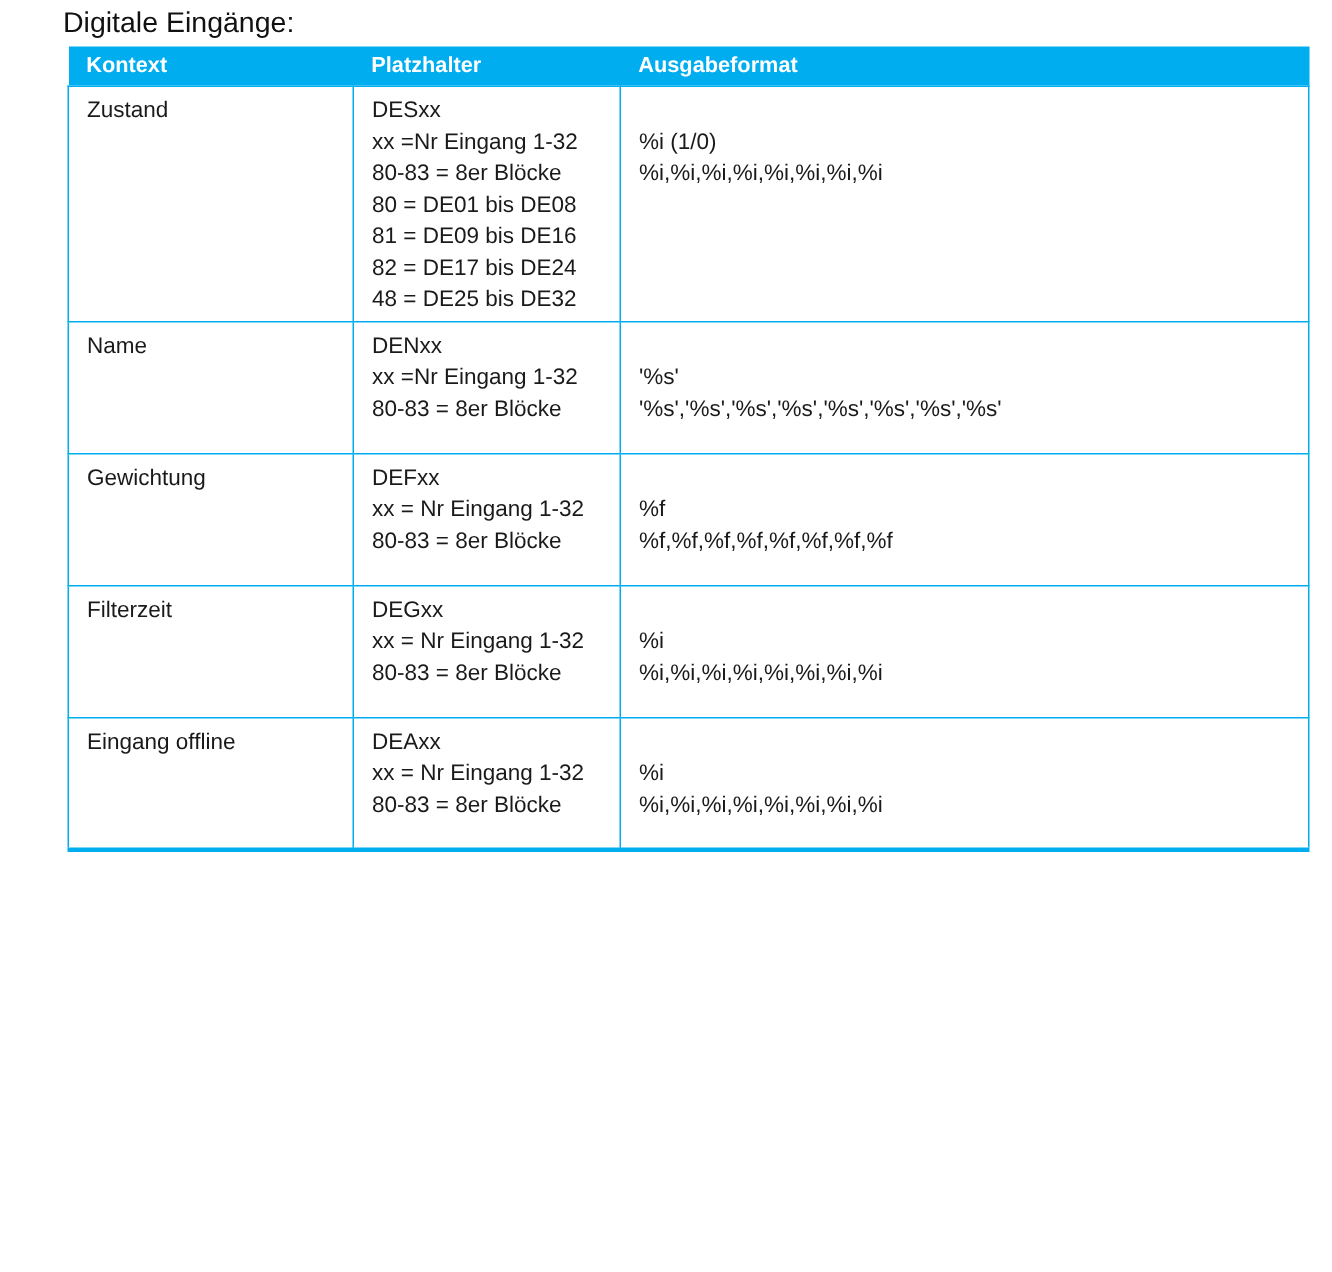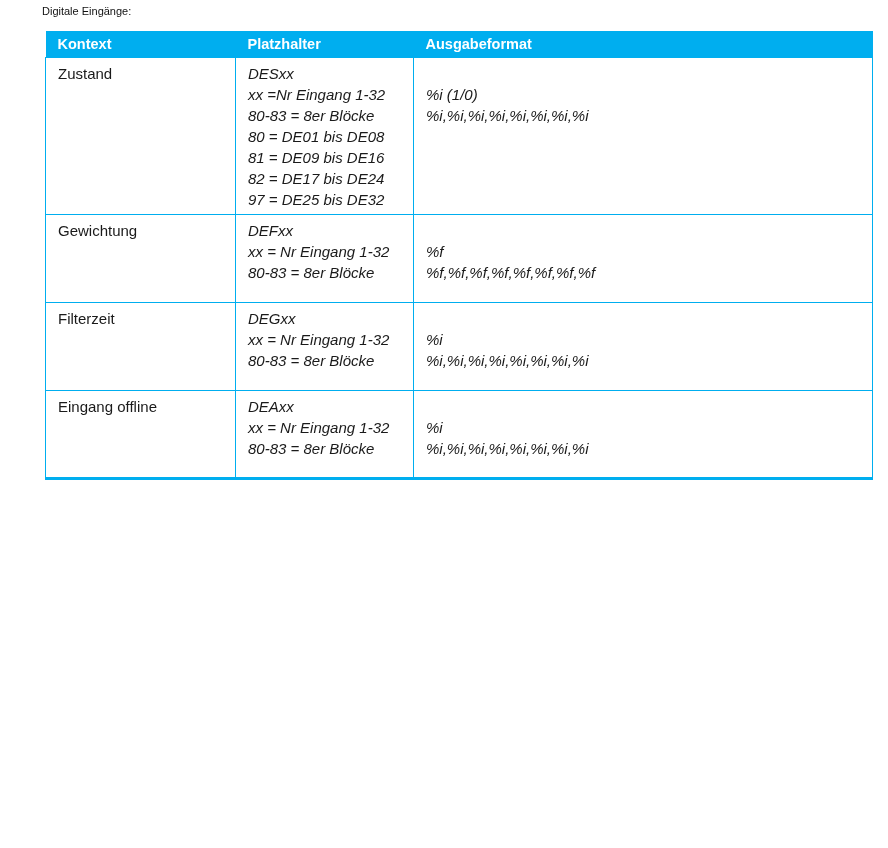--- a/index.html
+++ b/index.html
@@ -8,21 +8,21 @@
     width: 888px; height: 848px;
     background: #ffffff;
     font-family: "Liberation Sans", sans-serif;
     color: var(--ink);
     overflow: hidden;
   }
   .page { position: relative; width: 888px; height: 848px; }
   .title {
     position: absolute;
     left: 42px; top: 5px;
-    font-size: 11px;
+    font-size: 19px;
     color: #111;
   }
   table.doc-table {
     position: absolute;
     left: 45px; top: 31px;
     width: 827px;
     border-collapse: collapse;
     table-layout: fixed;
     border-bottom: 3px solid var(--accent);
   }
@@ -41,21 +41,21 @@
   }
   tbody td {
     border: 1.5px solid var(--accent);
     vertical-align: top;
     padding: 5px 6px 4px 12px;
     font-size: 15px;
     line-height: 21px;
   }
   tbody tr { height: 88px; }
   tbody tr:first-child { height: 156px; }
-  .line { min-height: 21px; white-space: pre; font-style: italic; }
+  .line { min-height: 21px; white-space: pre; }
 </style>
 </head>
 <body>
 
 <div class="page">
   <div class="title">Digitale Eingänge:</div>
 
   <table class="doc-table">
     <colgroup>
       <col class="c1">
@@ -72,29 +72,42 @@
     <tbody>
   <tr class="body-row">
     <td>Zustand</td>
     <td>
             <div class="line">DESxx</div>
             <div class="line">xx =Nr Eingang 1-32</div>
             <div class="line">80-83 = 8er Blöcke</div>
             <div class="line">80 = DE01 bis DE08</div>
             <div class="line">81 = DE09 bis DE16</div>
             <div class="line">82 = DE17 bis DE24</div>
-            <div class="line">97 = DE25 bis DE32</div>
+            <div class="line">48 = DE25 bis DE32</div>
           </td>
     <td>
             <div class="line"></div>
             <div class="line">%i (1/0)</div>
             <div class="line">%i,%i,%i,%i,%i,%i,%i,%i</div>
           </td>
   </tr>
 
+  <tr class="body-row">
+    <td>Name</td>
+    <td>
+            <div class="line">DENxx</div>
+            <div class="line">xx =Nr Eingang 1-32</div>
+            <div class="line">80-83 = 8er Blöcke</div>
+          </td>
+    <td>
+            <div class="line"></div>
+            <div class="line">'%s'</div>
+            <div class="line">'%s','%s','%s','%s','%s','%s','%s','%s'</div>
+          </td>
+  </tr>
 
 
   <tr class="body-row">
     <td>Gewichtung</td>
     <td>
             <div class="line">DEFxx</div>
             <div class="line">xx = Nr Eingang 1-32</div>
             <div class="line">80-83 = 8er Blöcke</div>
           </td>
     <td>

